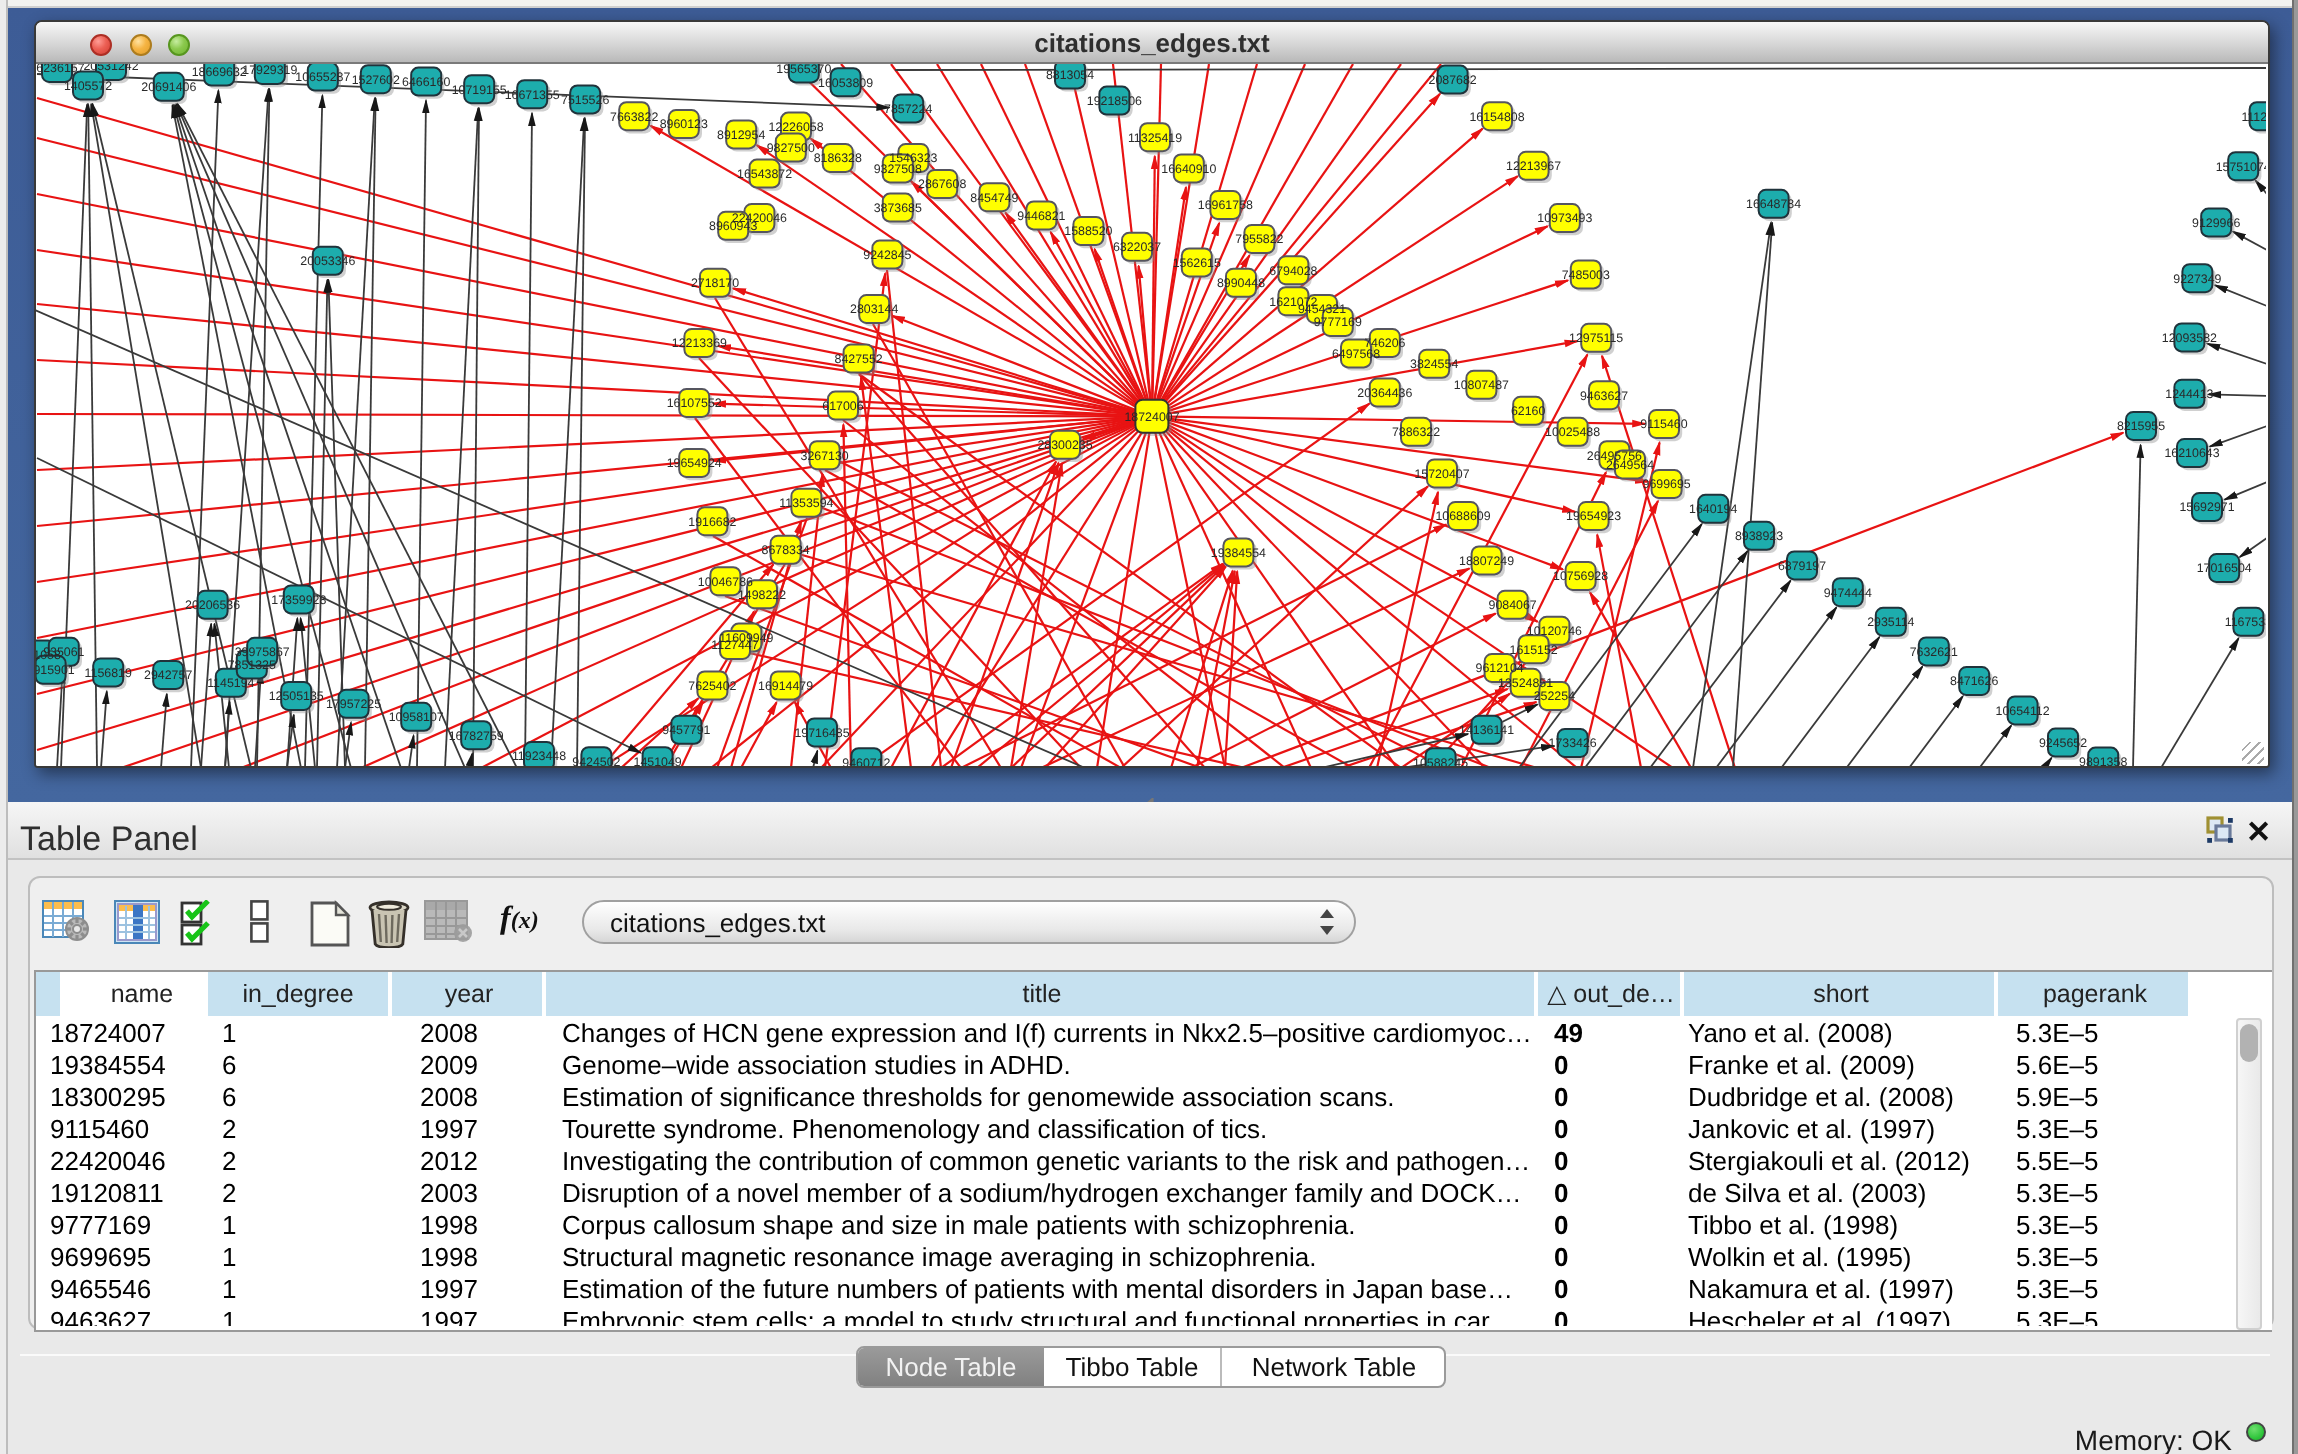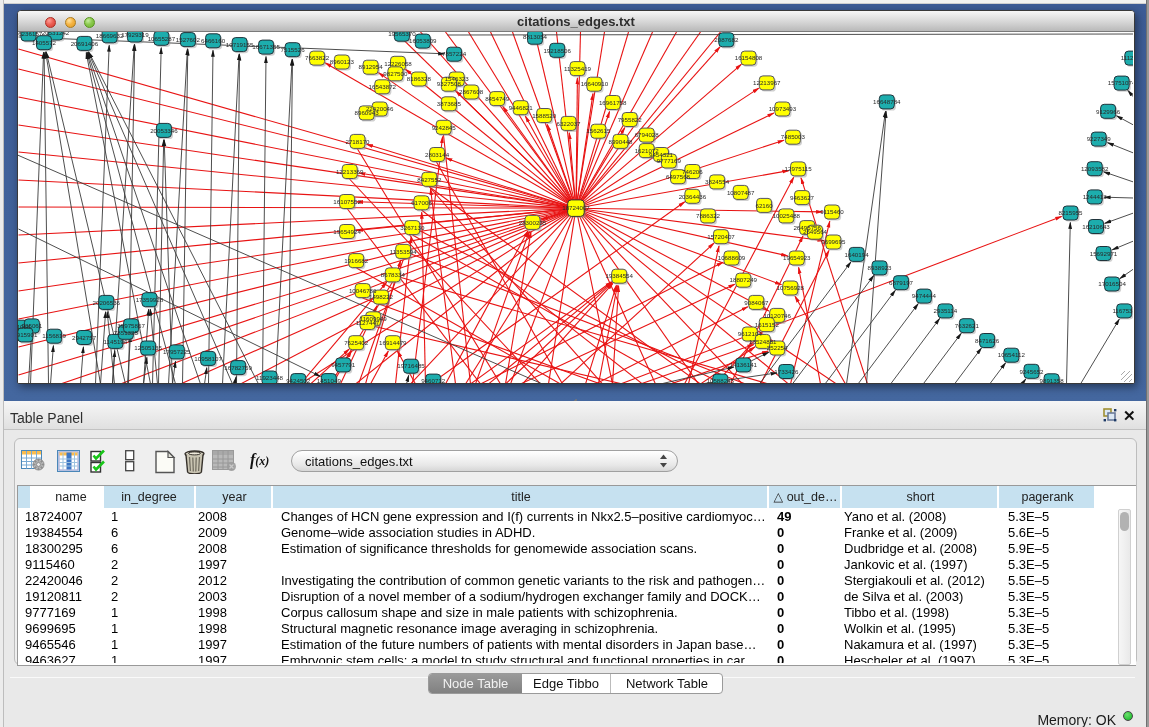--- a/index.html
+++ b/index.html
@@ -17,21 +17,21 @@
 .tl { position:absolute; top:5.5px; width:11px; height:11px; border-radius:50%; }
 .tl.r { left:26.5px; background:radial-gradient(circle at 35% 30%, #ff9d96, #ec6055 45%, #d23b30); border:1px solid #ad2e24; }
 .tl.y { left:46.5px; background:radial-gradient(circle at 35% 30%, #ffe2a0, #f5b443 45%, #e09c27); border:1px solid #ad7c1d; }
 .tl.g { left:66px; background:radial-gradient(circle at 35% 30%, #c6eda0, #8bc94e 45%, #6fb52e); border:1px solid #57961f; }
 .canvas { position:absolute; left:0; top:21px; width:1116px; height:352px; background:#fff; overflow:hidden; }
 .grip { position:absolute; right:2px; bottom:2px; width:11px; height:11px;
   background:repeating-linear-gradient(135deg, transparent 0 2.5px, #aaa 2.5px 3.5px); }
 
 .tpanel { position:absolute; left:0px; top:401px; width:1146px; height:326px; background:#e9e9e9; }
 .tphead { position:absolute; left:0; top:0; width:100%; height:29px; background:linear-gradient(#f6f6f6,#e0e0e0); border-bottom:1px solid #c2c2c2; }
-.tphead .tt { position:absolute; left:10px; top:9px; font-size:14px; color:#2f2f2f; }
+.tphead .tt { position:absolute; left:10px; top:9px; font-size:17px; color:#2f2f2f; }
 .fico { position:absolute; left:1103px; top:7px; width:14px; height:14px; }
 .xico { position:absolute; left:1123px; top:6px; font-size:15px; font-weight:bold; color:#111; }
 .tbar { position:absolute; left:14px; top:37px; width:1123px; height:227px; background:#efefef;
   border:1px solid #bdbdbd; border-radius:6px; }
 .tbi { position:absolute; top:11px; }
 .fx { position:absolute; left:235px; top:12px; font-size:16px; font-style:italic; font-weight:bold; color:#111; font-family:"Liberation Serif", serif; }
 .fx span { font-size:12px; }
 .combo { position:absolute; left:276px; top:11px; width:387px; height:22px; border:1px solid #a0a0a0; border-radius:11px;
   background:linear-gradient(#ffffff,#e8e8e8 70%,#d6d6d6); }
 .combo .ct { position:absolute; left:13px; top:3px; font-size:13px; color:#111; }
@@ -39,21 +39,21 @@
 
 .tbl { position:absolute; left:2px; top:46px; width:1119px; height:181px; background:#fff; border:1px solid #999; border-right:none; }
 .thead { position:absolute; left:0; top:0; width:1076px; height:22px; background:#c6e1f0; }
 .thead .th { position:absolute; top:0; height:22px; border-right:2px solid #fff; font-size:12.5px; color:#222;
   text-align:center; line-height:22px; background:#c6e1f0; }
 .tbody { position:absolute; left:0; top:23px; width:1117px; height:154px; overflow:hidden; font-size:13px; color:#000; }
 .tr { position:relative; height:16px; line-height:16px; white-space:nowrap; }
 .tr div { position:absolute; top:0; overflow:hidden; }
 .c0 { left:7px; width:80px; }
 .c1 { left:93px; width:90px; }
-.c2 { left:180px; width:80px; }
+.c2 { left:192px; width:80px; }
 .c3 { left:263px; width:494px; }
 .c4 { left:759px; width:70px;font-weight:bold; }
 .c5 { left:826px; width:157px; }
 .c6 { left:990px; width:100px; }
 .vsb { position:absolute; right:5px; top:23px; width:13px; height:156px; background:linear-gradient(90deg,#f6f6f6,#e9e9e9); border:1px solid #d0d0d0; border-radius:2px; }
 .vsb .th2 { position:absolute; left:1px; top:2px; width:9px; height:19px; background:#b2b2b2; border-radius:5px; }
 
 .tabline { position:absolute; left:10px; top:276px; width:1125px; height:1px; background:#c6c6c6; border-bottom:1px solid #fafafa; }
 .tabs { position:absolute; left:428px; top:272px; width:295px; height:21px; border:1px solid #9a9a9a; border-radius:4px;
   background:#fff; overflow:hidden; font-size:13px; text-align:center; }
@@ -847,20 +847,21 @@
             <div class="c2">2008</div>
             <div class="c3">Estimation of significance thresholds for genomewide association scans.</div>
             <div class="c4">0</div>
             <div class="c5">Dudbridge et al. (2008)</div>
             <div class="c6">5.9E–5</div>
           </div>
 <div class="tr">
             <div class="c0">9115460</div>
             <div class="c1">2</div>
             <div class="c2">1997</div>
+            <div class="c3">Tourette syndrome. Phenomenology and classification of tics.</div>
             <div class="c4">0</div>
             <div class="c5">Jankovic et al. (1997)</div>
             <div class="c6">5.3E–5</div>
           </div>
 <div class="tr">
             <div class="c0">22420046</div>
             <div class="c1">2</div>
             <div class="c2">2012</div>
             <div class="c3">Investigating the contribution of common genetic variants to the risk and pathogen…</div>
             <div class="c4">0</div>
@@ -914,19 +915,19 @@
           </div>
       </div>
       <div class="vsb">
           <div class="th2"></div>
         </div>
     </div>
   </div>
   <div class="tabline"></div>
   <div class="tabs">
     <div class="seg s1">Node Table</div>
-    <div class="seg s2">Edge Tibbo</div>
+    <div class="seg s2">Tibbo Table</div>
     <div class="seg s3">Network Table</div>
   </div>
   <div class="mem">Memory: OK</div>
   <div class="dot"></div>
 </div>
 <div class="leftstrip"></div>
 <div class="rightstrip"></div>
 </body></html>

